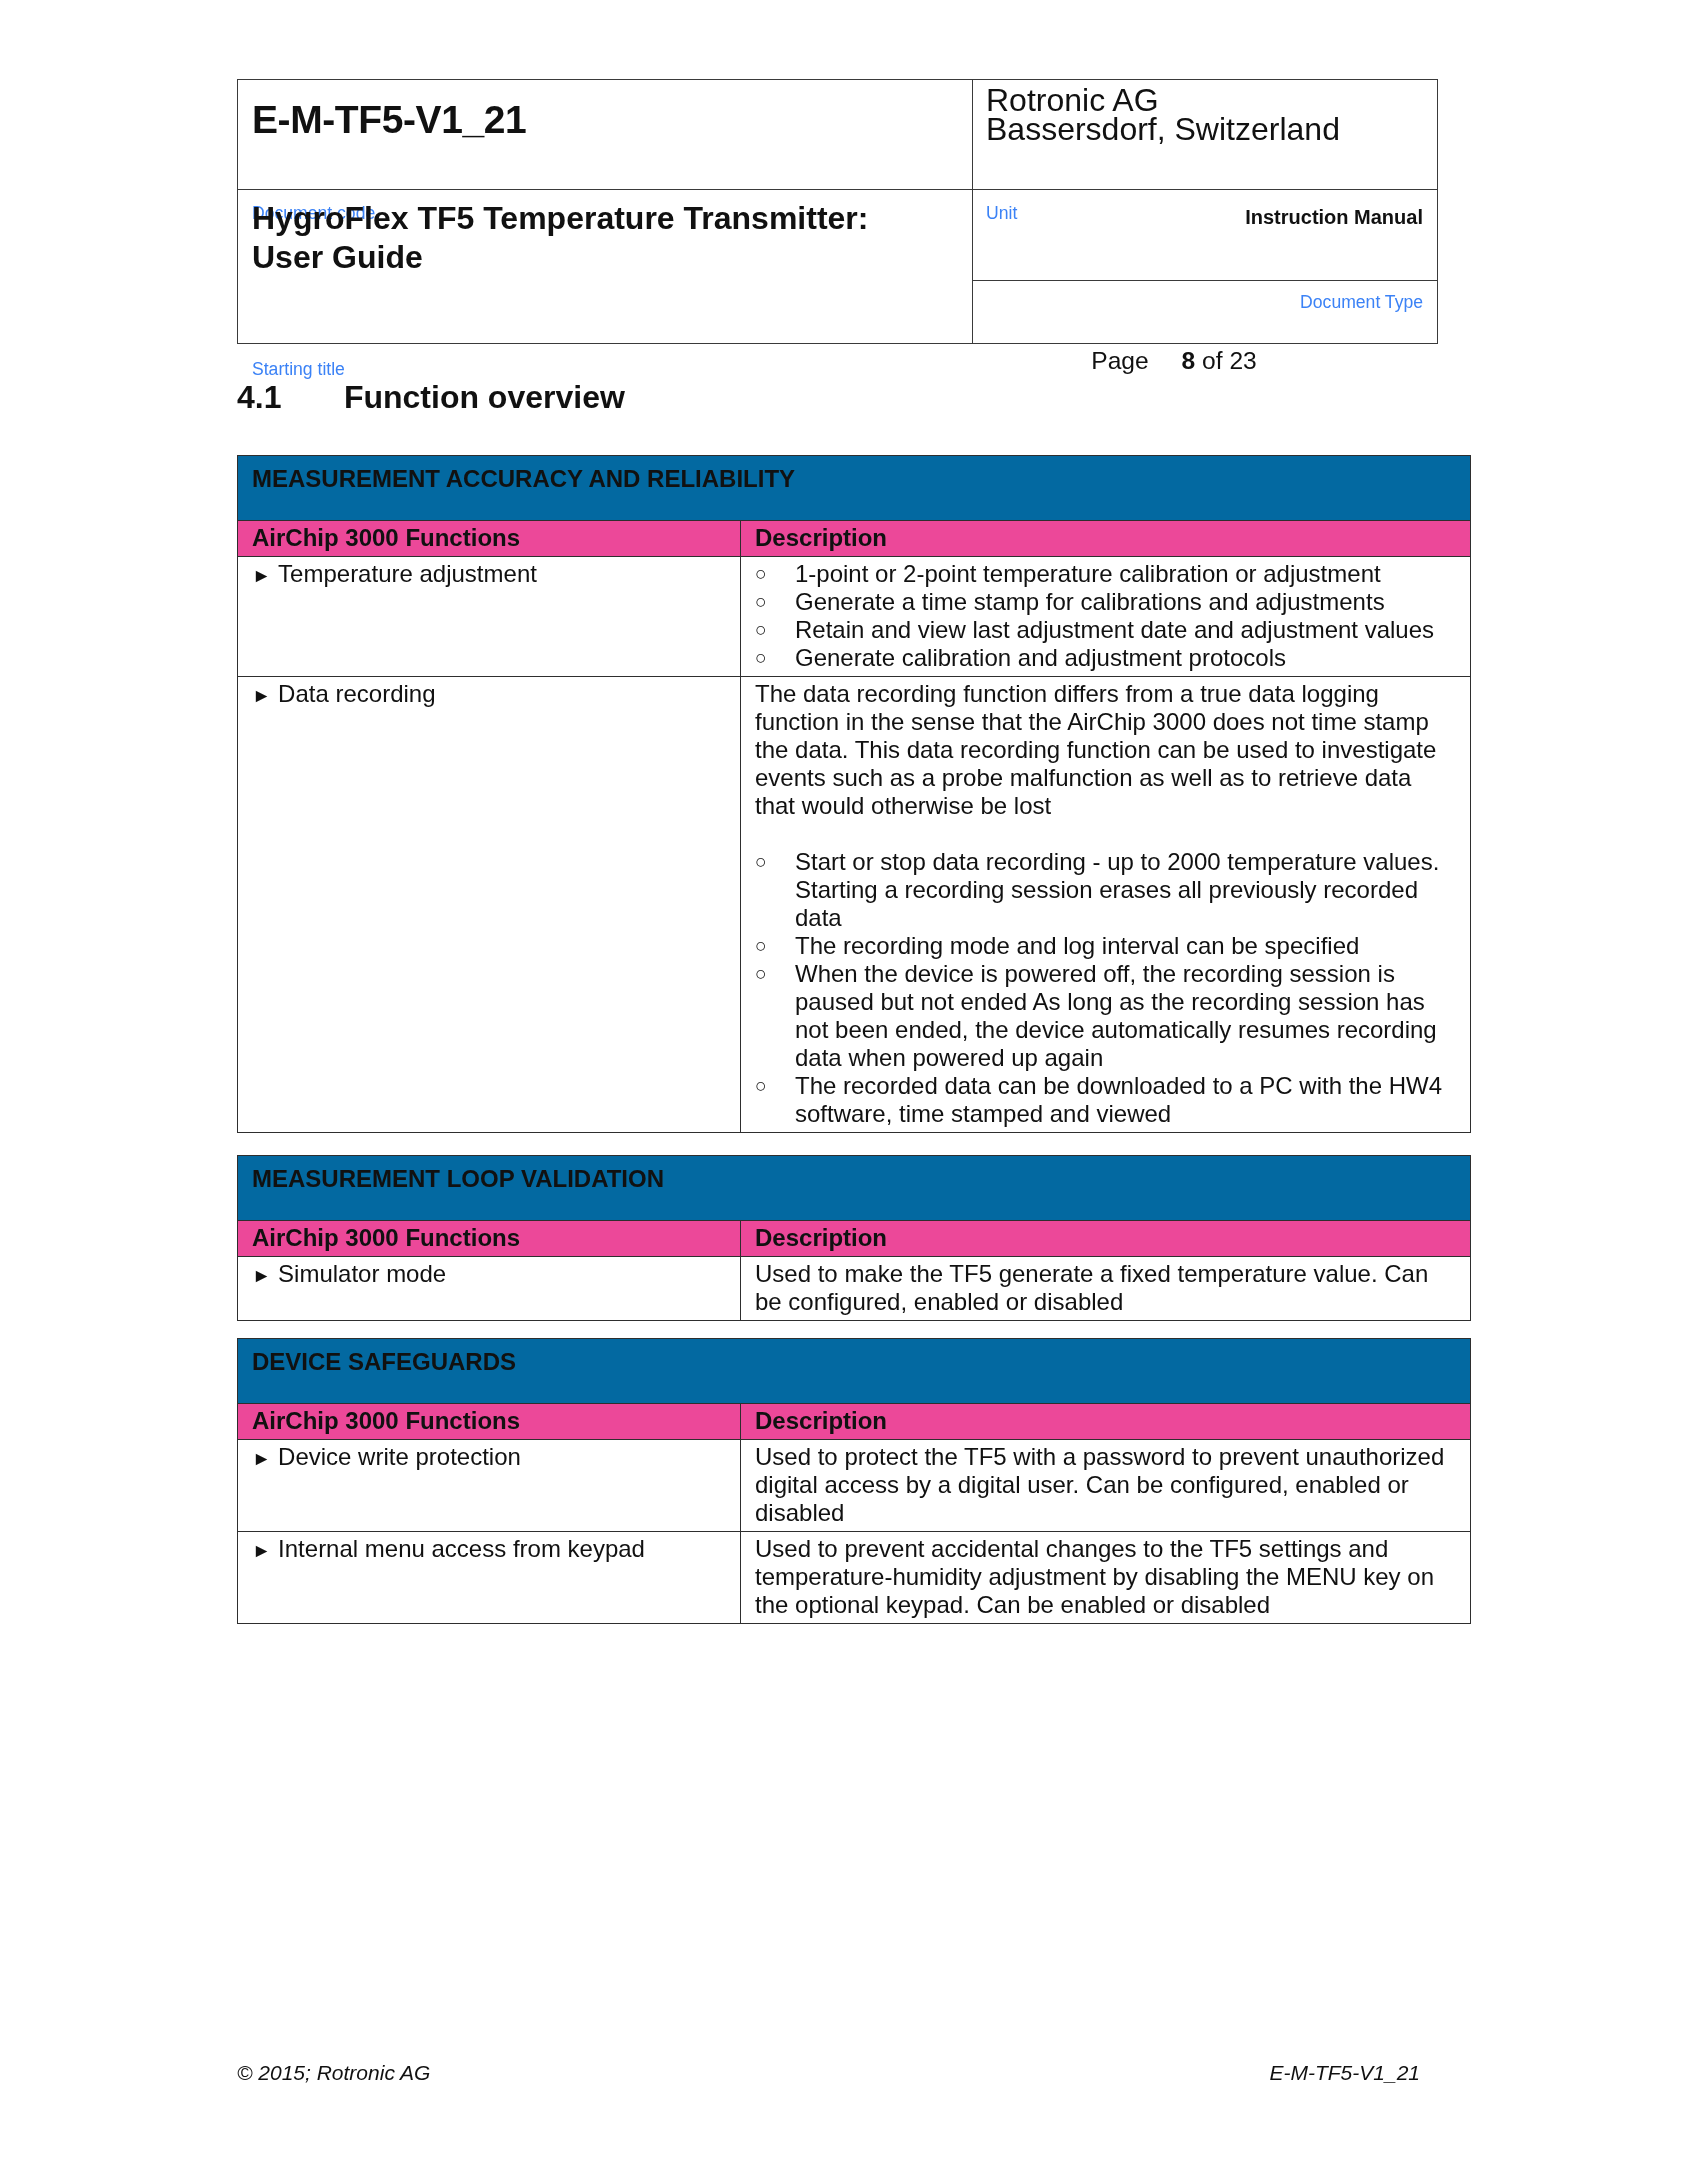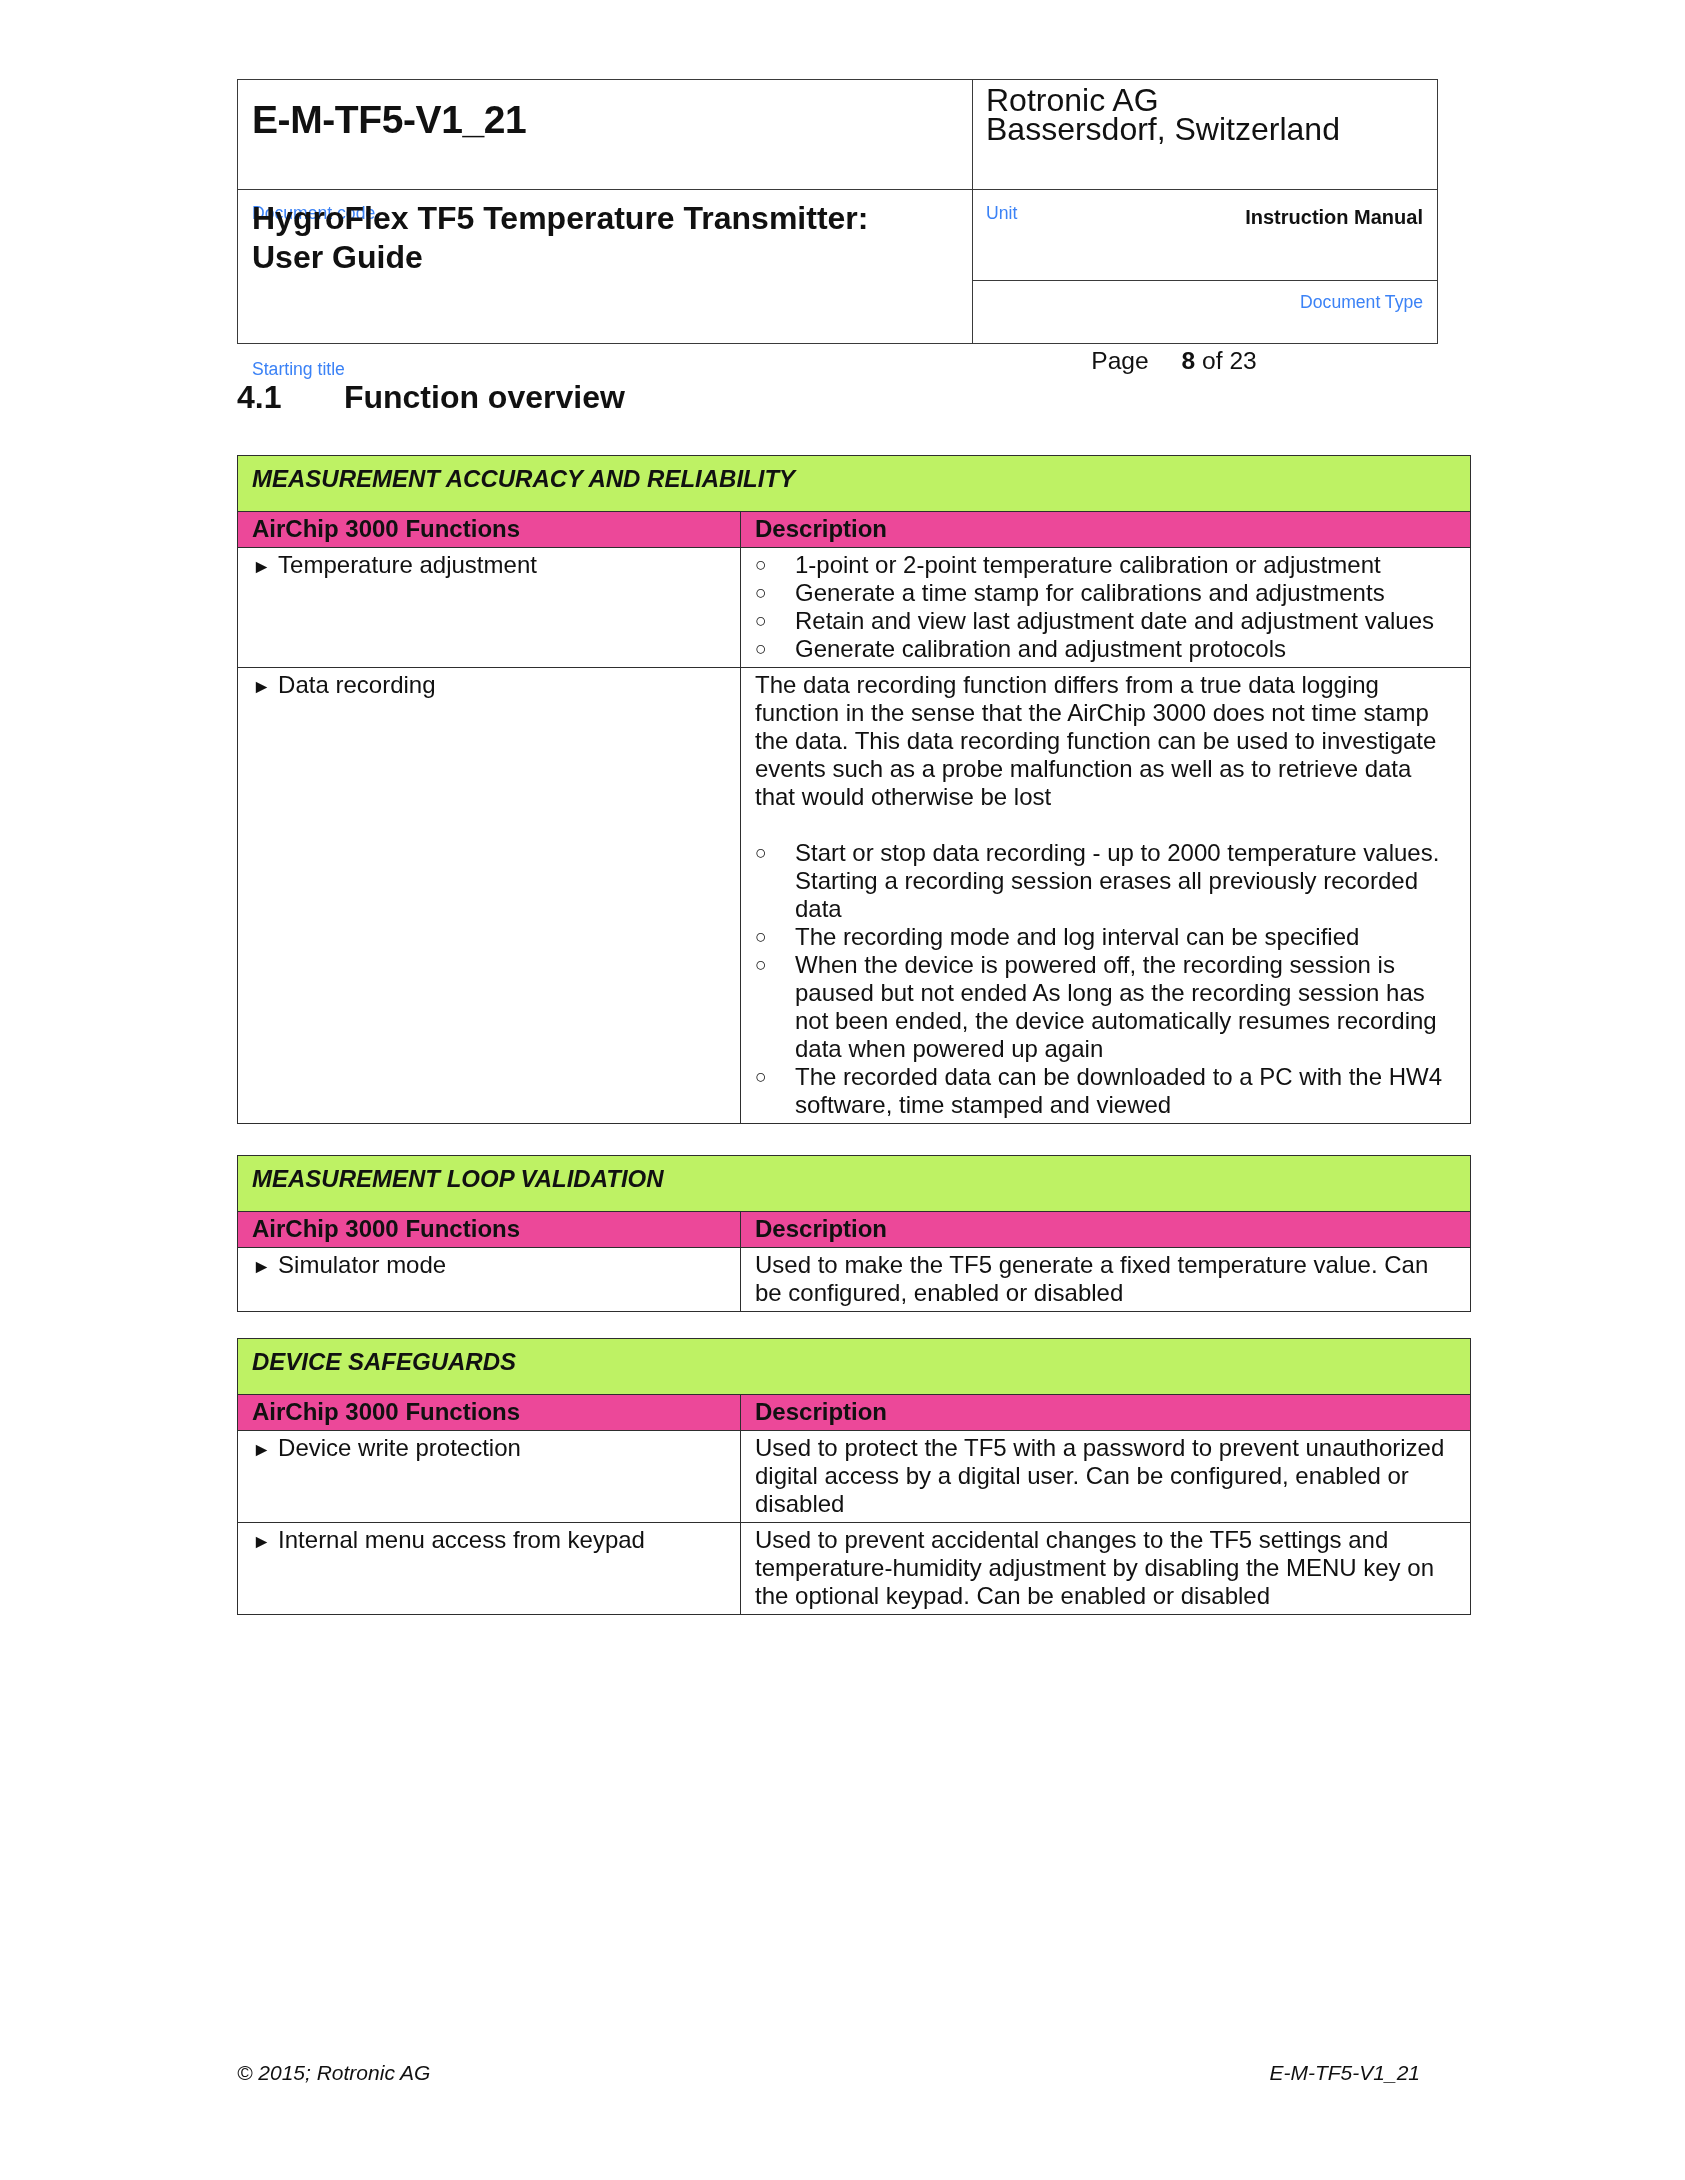--- a/index.html
+++ b/index.html
@@ -24,21 +24,21 @@
   .page-box .page-word { margin-right: 26px; }
   .page-box .num { font-weight: bold; }
 
   
   .section-heading { position: absolute; left: 237px; top: 379px; font-size: 32px; font-weight: bold; }
   .section-heading .sec-num { display: inline-block; width: 98px; }
 
   
   .ftable { position: absolute; left: 237px; width: 1234px; border-collapse: collapse; font-size: 24px; }
   .ftable td { border: 1.8px solid #2e2e2e; vertical-align: top; padding: 3.5px 14px 3.5px 14px; line-height: 28px; }
-  .ftable .cat td { background: #bef264; font-weight: bold; height: 40px; padding-top: 8.8px; padding-bottom: 6px; font-style: italic; }
+  .ftable .cat td { background: #0369a1; font-weight: bold; height: 40px; padding-top: 8.8px; padding-bottom: 15px; }
   .ftable .colhdr td { background: #ec4899; font-weight: bold; }
   .ftable .c1 { width: 474px; }
   .fn-arrow { font-size: 19.3px; margin-right: 7px; }
   ul.circ { list-style: none; margin: 0; padding: 0; }
   ul.circ li { position: relative; padding-left: 40px; }
   ul.circ li .bullet { position: absolute; left: 0; top: 0; font-size: 19.3px; }
   .para { margin: 0 0 28px 0; }
 
   #t1 { top: 455px; }
   #t2 { top: 1155px; }

